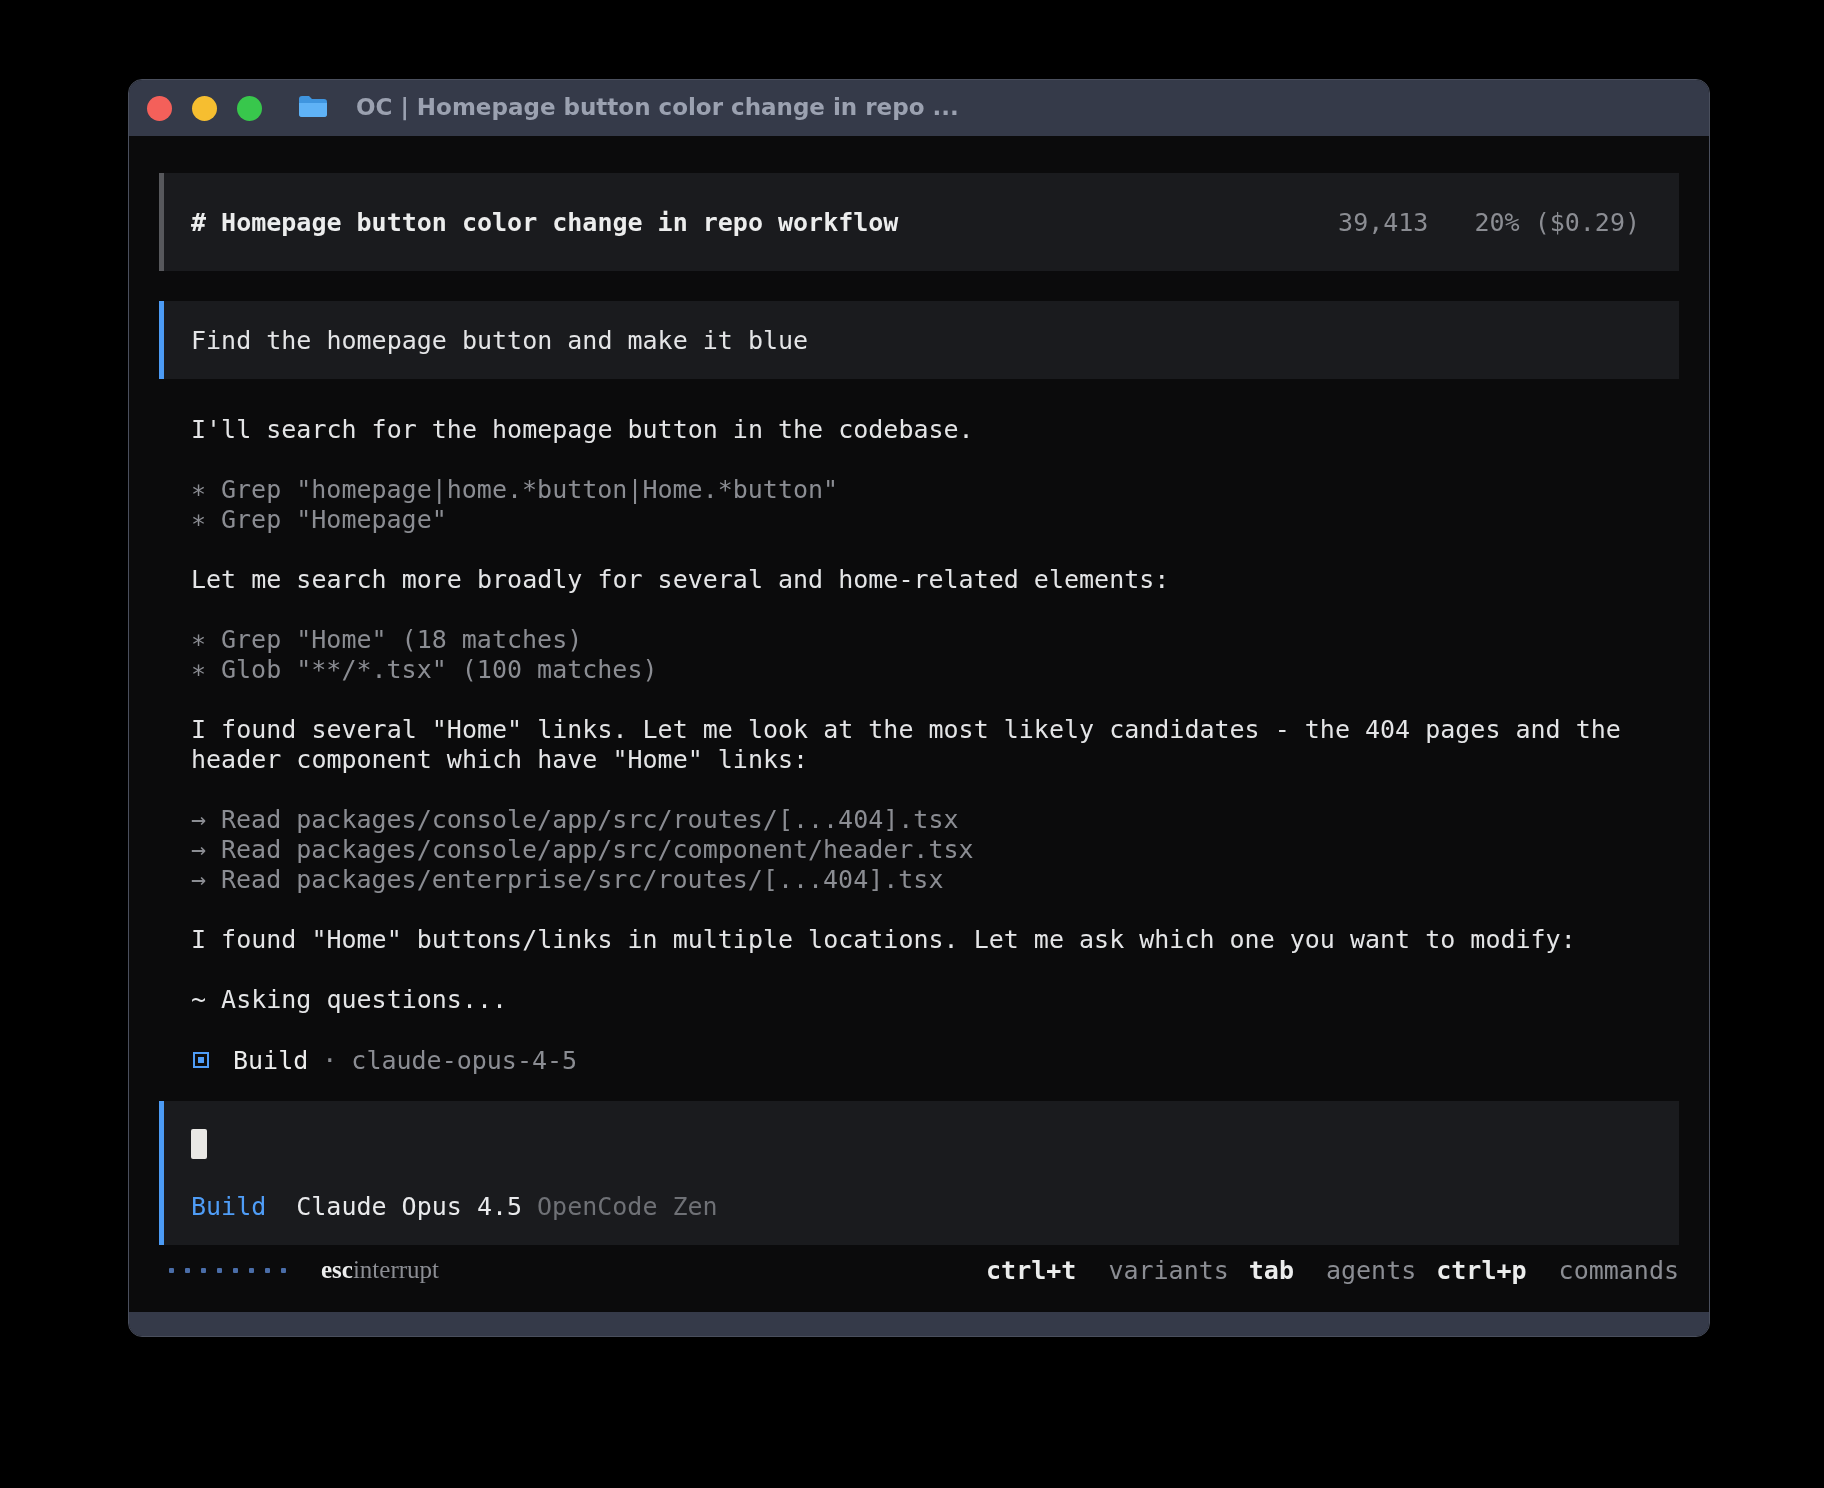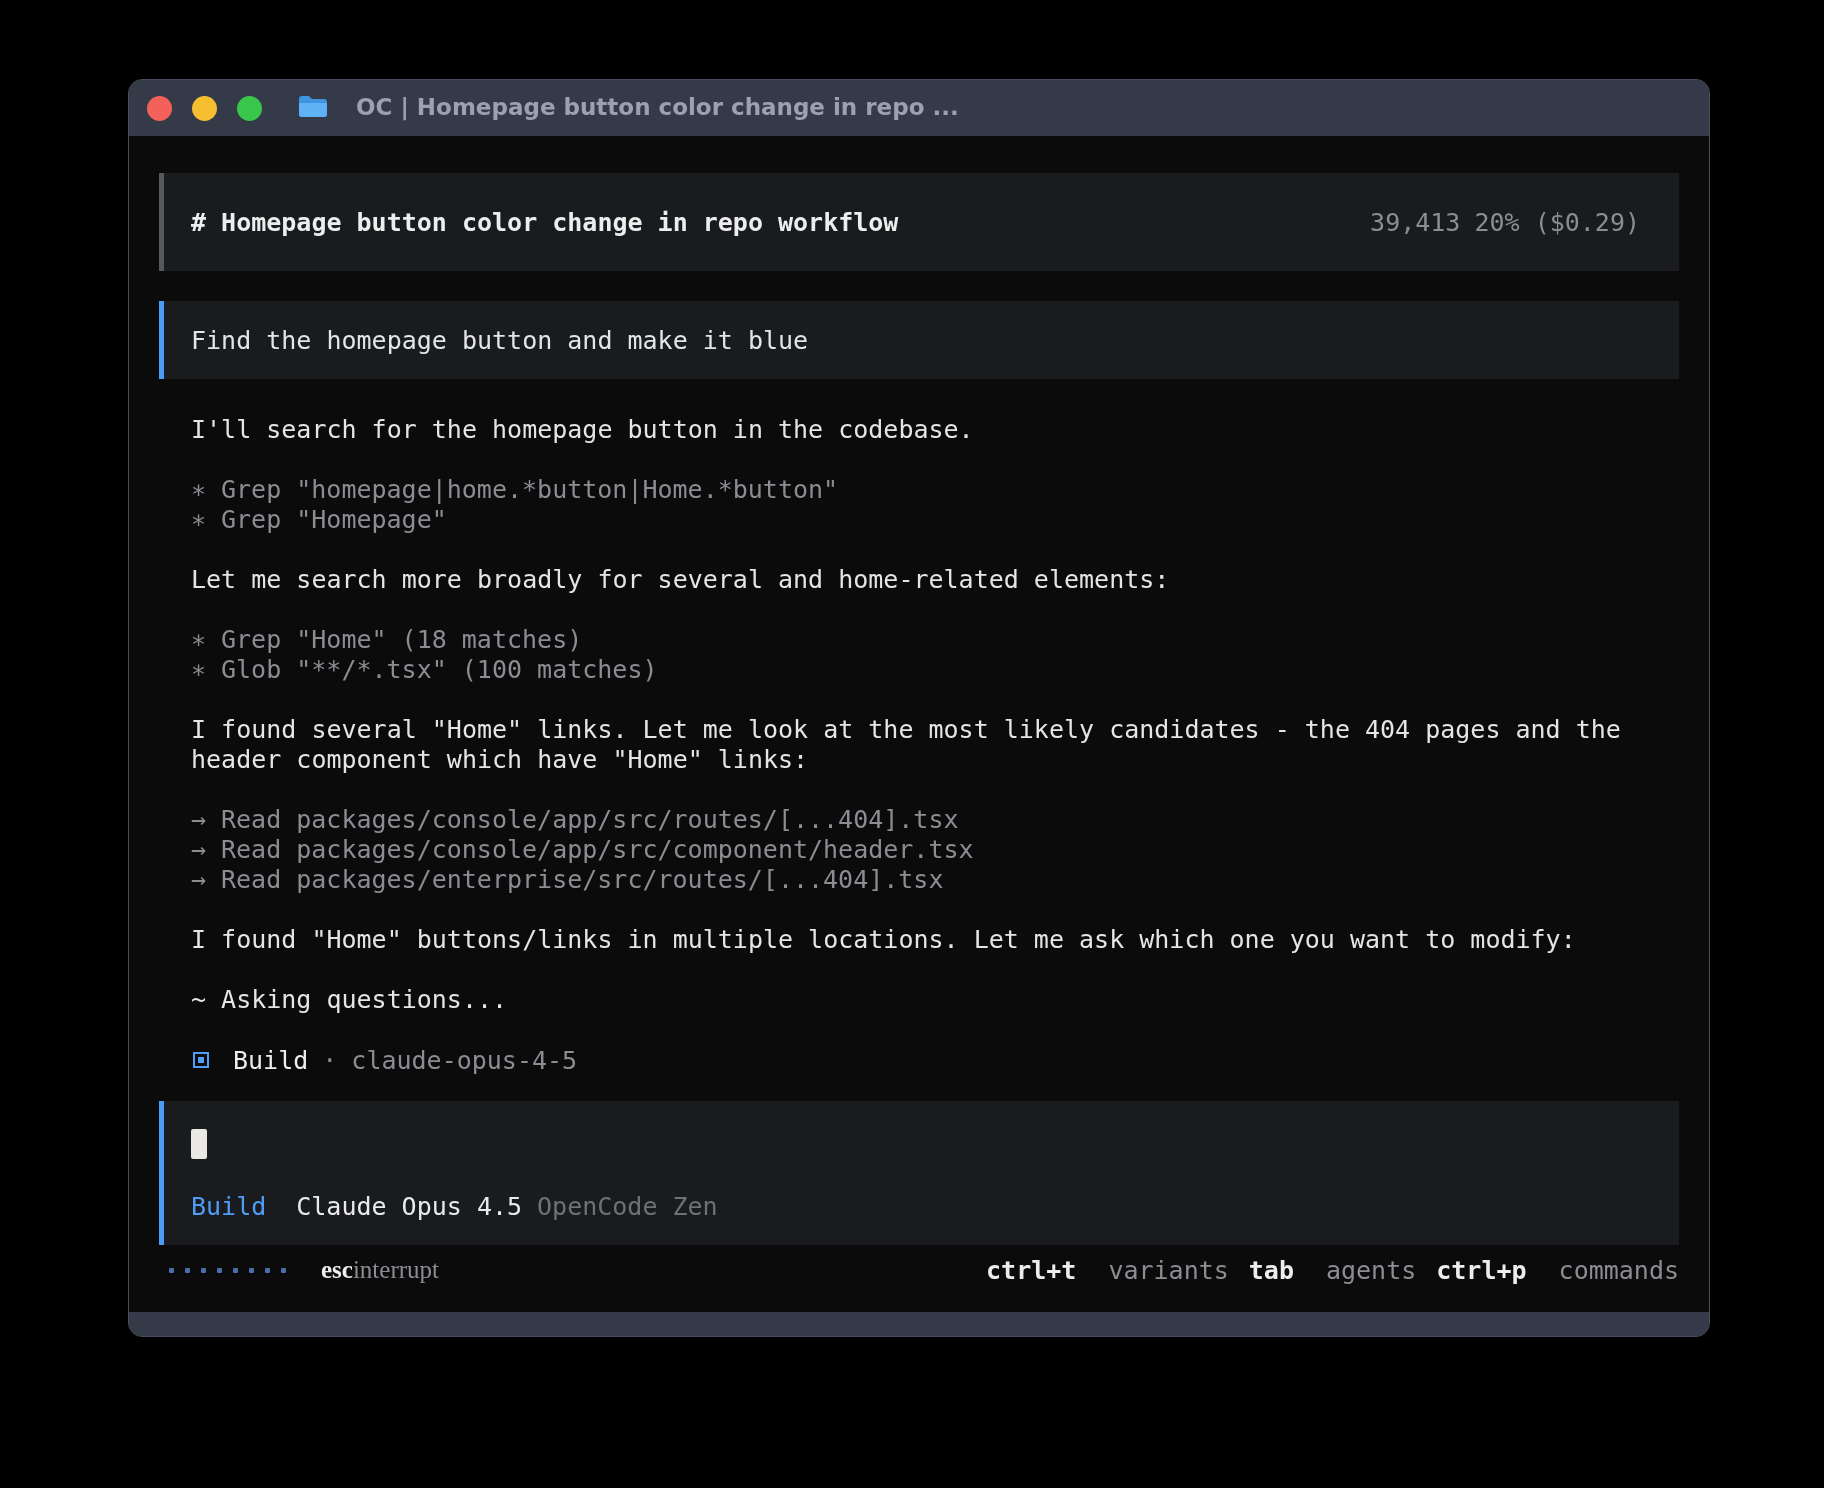--- a/index.html
+++ b/index.html
@@ -30,21 +30,21 @@
   
   .content { flex:1 1 auto; padding:0 30px; font-size:25px; color:#e4e5e7; overflow:hidden; }
 
   .block { border-left:5px solid #57585c; background:#1a1b1e; }
 
   .header-block {
     margin-top:37px; height:98px; display:flex; align-items:center;
     justify-content:space-between; padding:0 39px 0 27px;
   }
   .header-title { font-weight:bold; color:#eceded; white-space:pre; }
-  .header-meta { color:#8b8d93; display:flex; gap:14px; white-space:pre; }
+  .header-meta { color:#8b8d93; display:flex; gap:46px; white-space:pre; }
 
   .user-block {
     margin-top:30px; height:78px; border-left-color:#4c9bf5;
     display:flex; align-items:center; padding-left:27px;
   }
 
   .transcript { margin:36px 0 0 32px; width:1490px; }
   .group { margin-top:30px; }
   .group.first { margin-top:0; }
   .line { line-height:30px; white-space:pre; }

